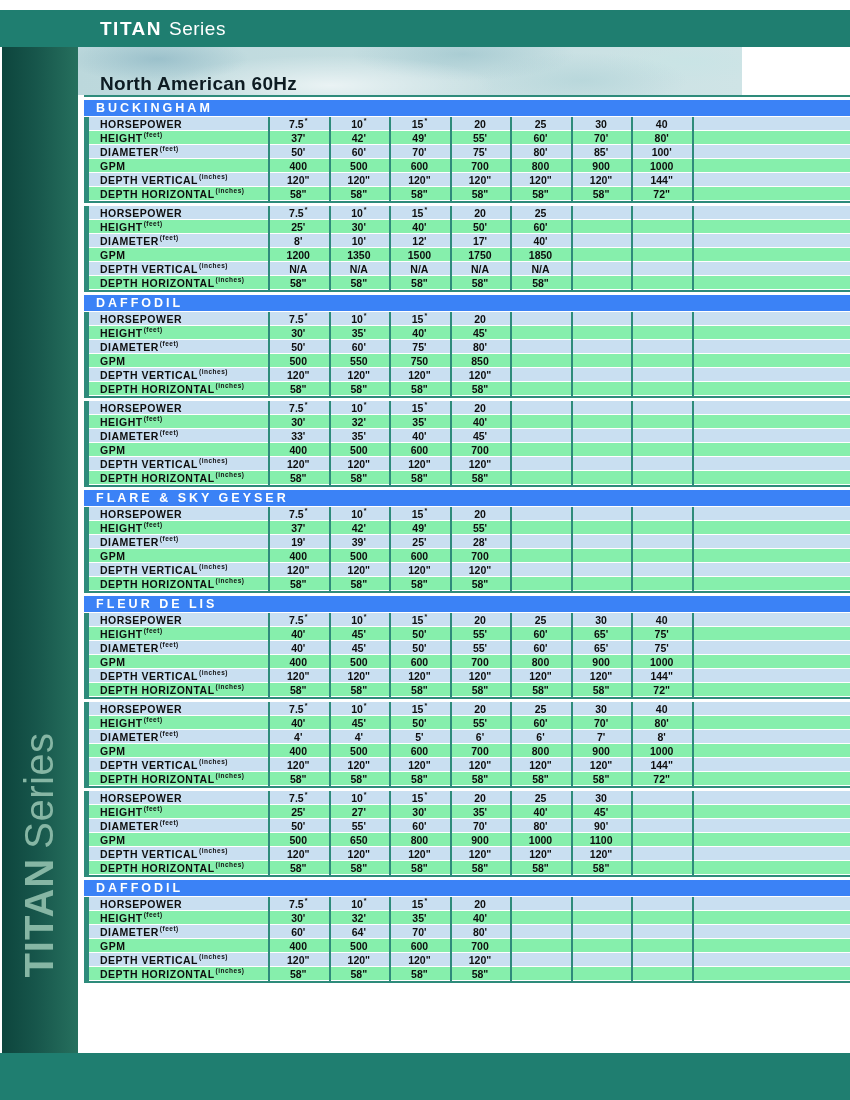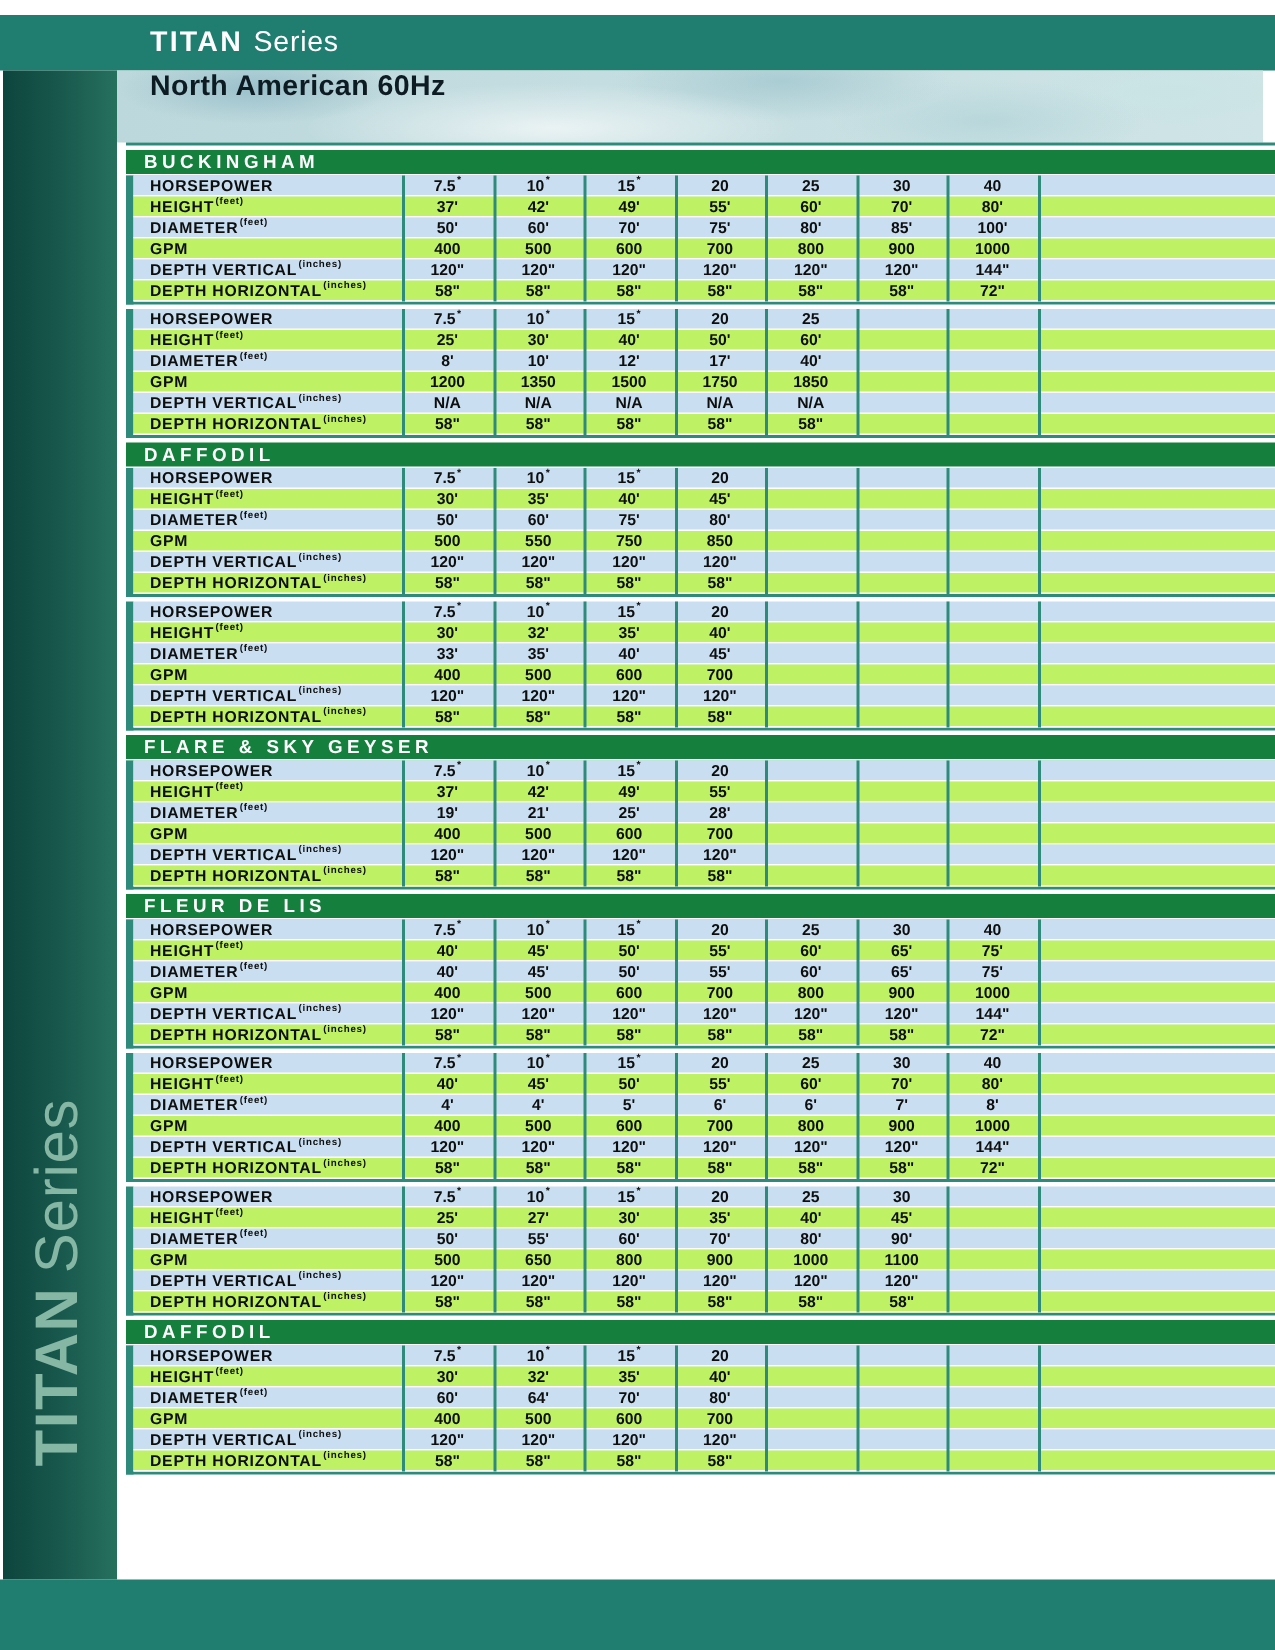--- a/index.html
+++ b/index.html
@@ -16,44 +16,44 @@
   
   .sidebar { position:absolute; left:2px; top:47px; width:76px; height:1006px;
              background:linear-gradient(90deg,#0d453d 0%, #17564b 45%, #26705e 100%); }
   .sidebar-text { position:absolute; left:39px; top:855px;
                   transform:translate(-50%,-50%) rotate(-90deg);
                   white-space:nowrap; color:#86B6A4; font-size:40px; }
   .sb-bold  { font-weight:bold; letter-spacing:1px; }
   .sb-light { font-weight:normal; letter-spacing:0.5px; margin-left:9px; }
 
   
-  .watercolor { position:absolute; left:78px; top:47px; width:764px; height:48px;
+  .watercolor { position:absolute; left:78px; top:47px; width:664px; height:48px;
       background:
         radial-gradient(ellipse 130px 34px at 12% 25%, rgba(126,172,188,.55), transparent 70%),
         radial-gradient(ellipse 220px 40px at 38% 80%, rgba(255,255,255,.65), transparent 75%),
         radial-gradient(ellipse 160px 38px at 58% 15%, rgba(140,186,196,.5), transparent 70%),
         radial-gradient(ellipse 150px 40px at 76% 70%, rgba(173,209,214,.6), transparent 70%),
         radial-gradient(ellipse 120px 30px at 92% 30%, rgba(200,228,229,.8), transparent 75%),
         linear-gradient(90deg,#bcd8dc,#cfe4e6);
-      display:flex; align-items:flex-start; padding-left:22px; }
+      display:flex; align-items:flex-end; padding-left:22px; }
   .subtitle { color:#0d1b22; font-weight:bold; font-size:19px; letter-spacing:0.3px; }
 
   .top-rule { position:absolute; left:84px; top:95px; width:766px; height:2px; background:#2E8B7B; }
 
   
   .tables { position:absolute; left:84px; top:100px; width:766px; }
   .section { margin-bottom:3px; }
-  .sec-header { height:17px; background:#15803d; border-bottom:1.5px solid #ffffff;
+  .sec-header { height:17px; background:#3b82f6; border-bottom:1.5px solid #ffffff;
                 display:flex; align-items:center; padding-left:12px; }
   .sec-title { color:#ffffff; font-weight:bold; font-size:12.5px; letter-spacing:3px; }
   .sec-body { position:relative; border-left:5px solid #2E8B7B; border-bottom:2px solid #2E8B7B; }
   .row { display:flex; height:14px; border-bottom:1.5px solid #ffffff; }
   .row:last-child { border-bottom:none; }
   .row.blue  { background:#C9DFF1; }
-  .row.peach { background:#bef264; }
+  .row.peach { background:#86efac; }
   .cell { display:flex; align-items:center; justify-content:center;
           font-size:10.5px; font-weight:bold; color:#0e0e0e; overflow:hidden; }
   .cell.label { width:179px; justify-content:flex-start; padding-left:11px; letter-spacing:0.5px; }
   .cell.val  { width:60.57px; }
   .cell.tail { flex:1; }
   .lbl-sup { font-size:6.5px; font-weight:bold; position:relative; top:-3px; margin-left:1px; }
   .hp-sup  { font-size:7px; font-weight:bold; position:relative; top:-3px; margin-left:1px; }
   .vline { position:absolute; top:0; bottom:0; width:2px; background:#2E8B7B; }
 
   
@@ -539,21 +539,21 @@
             <div class="cell val"></div>
             <div class="cell val"></div>
             <div class="cell tail"></div>
           </div>
           <div class="row blue">
             <div class="cell label">
               <span>DIAMETER</span>
               <sup class="lbl-sup">(feet)</sup>
             </div>
             <div class="cell val">19'</div>
-            <div class="cell val">21'</div>
+            <div class="cell val">39'</div>
             <div class="cell val">25'</div>
             <div class="cell val">28'</div>
             <div class="cell val"></div>
             <div class="cell val"></div>
             <div class="cell val"></div>
             <div class="cell tail"></div>
           </div>
           <div class="row peach">
             <div class="cell label">
               <span>GPM</span>

